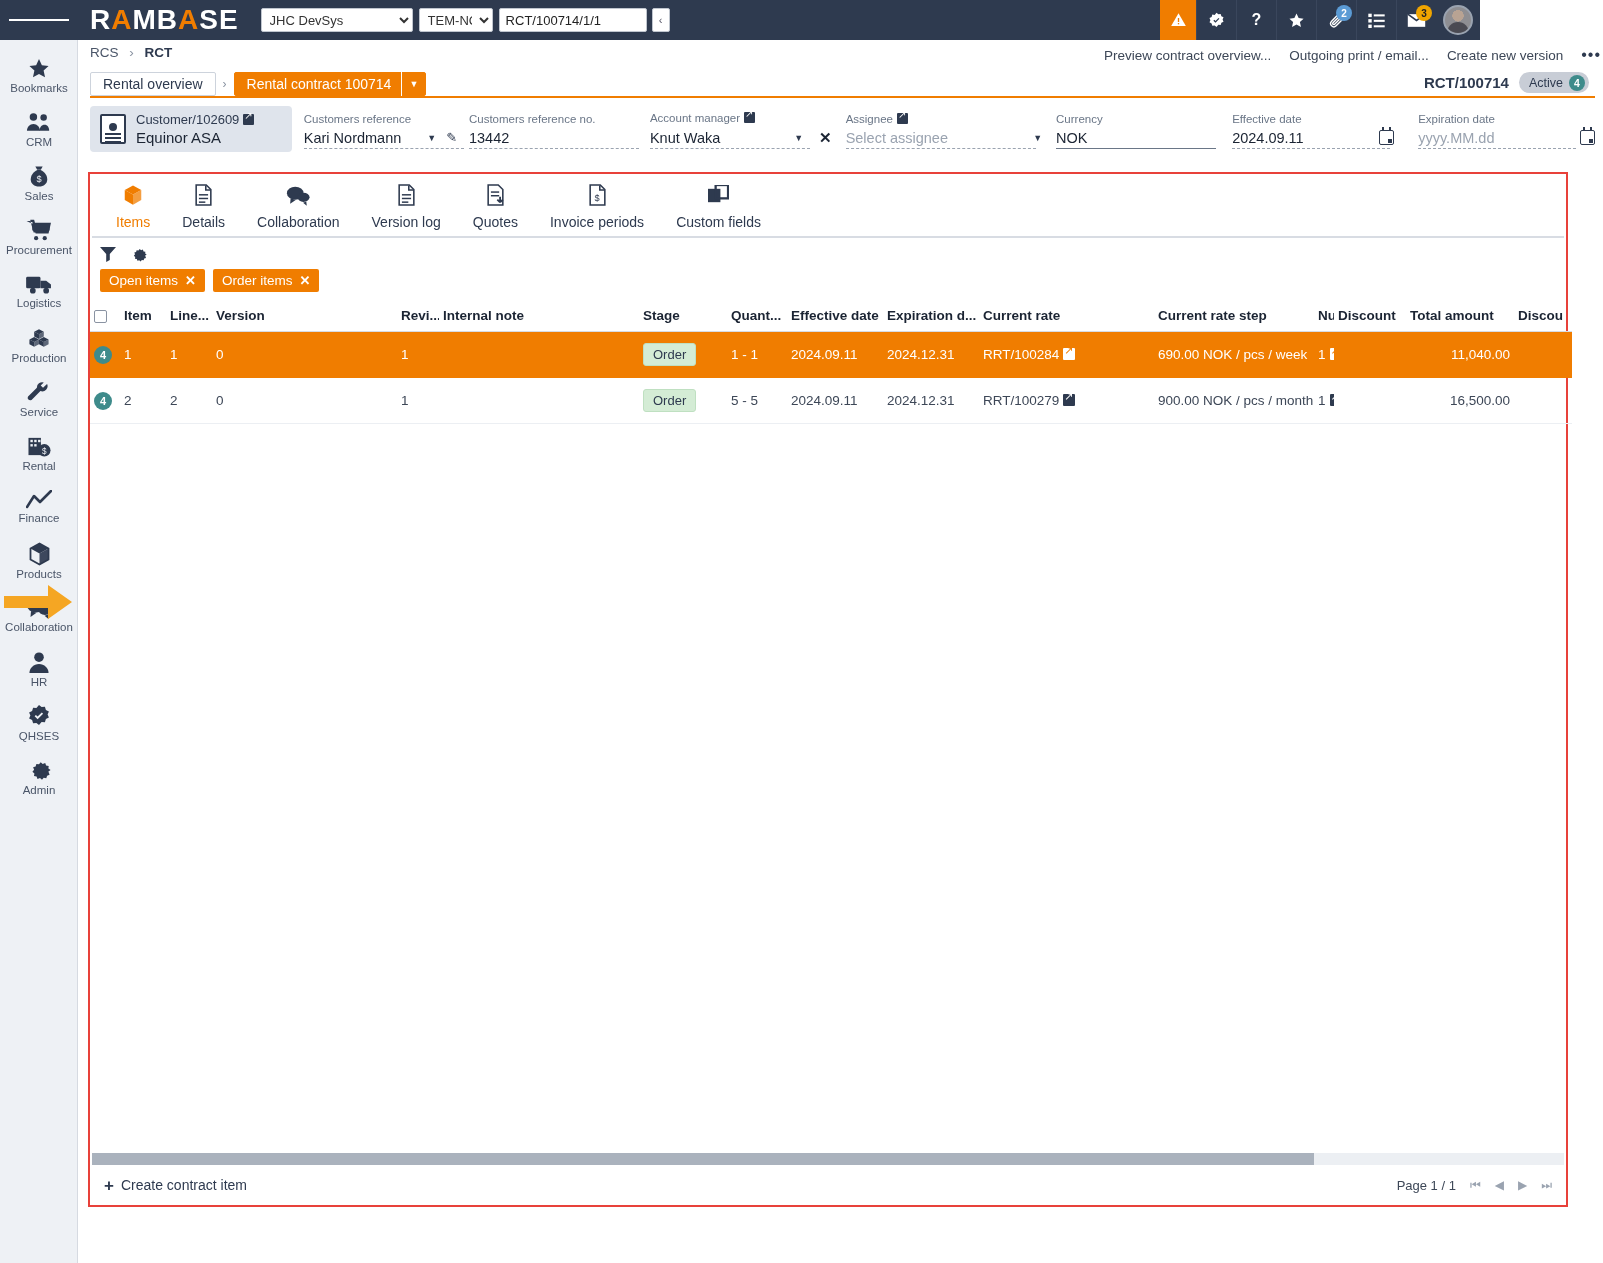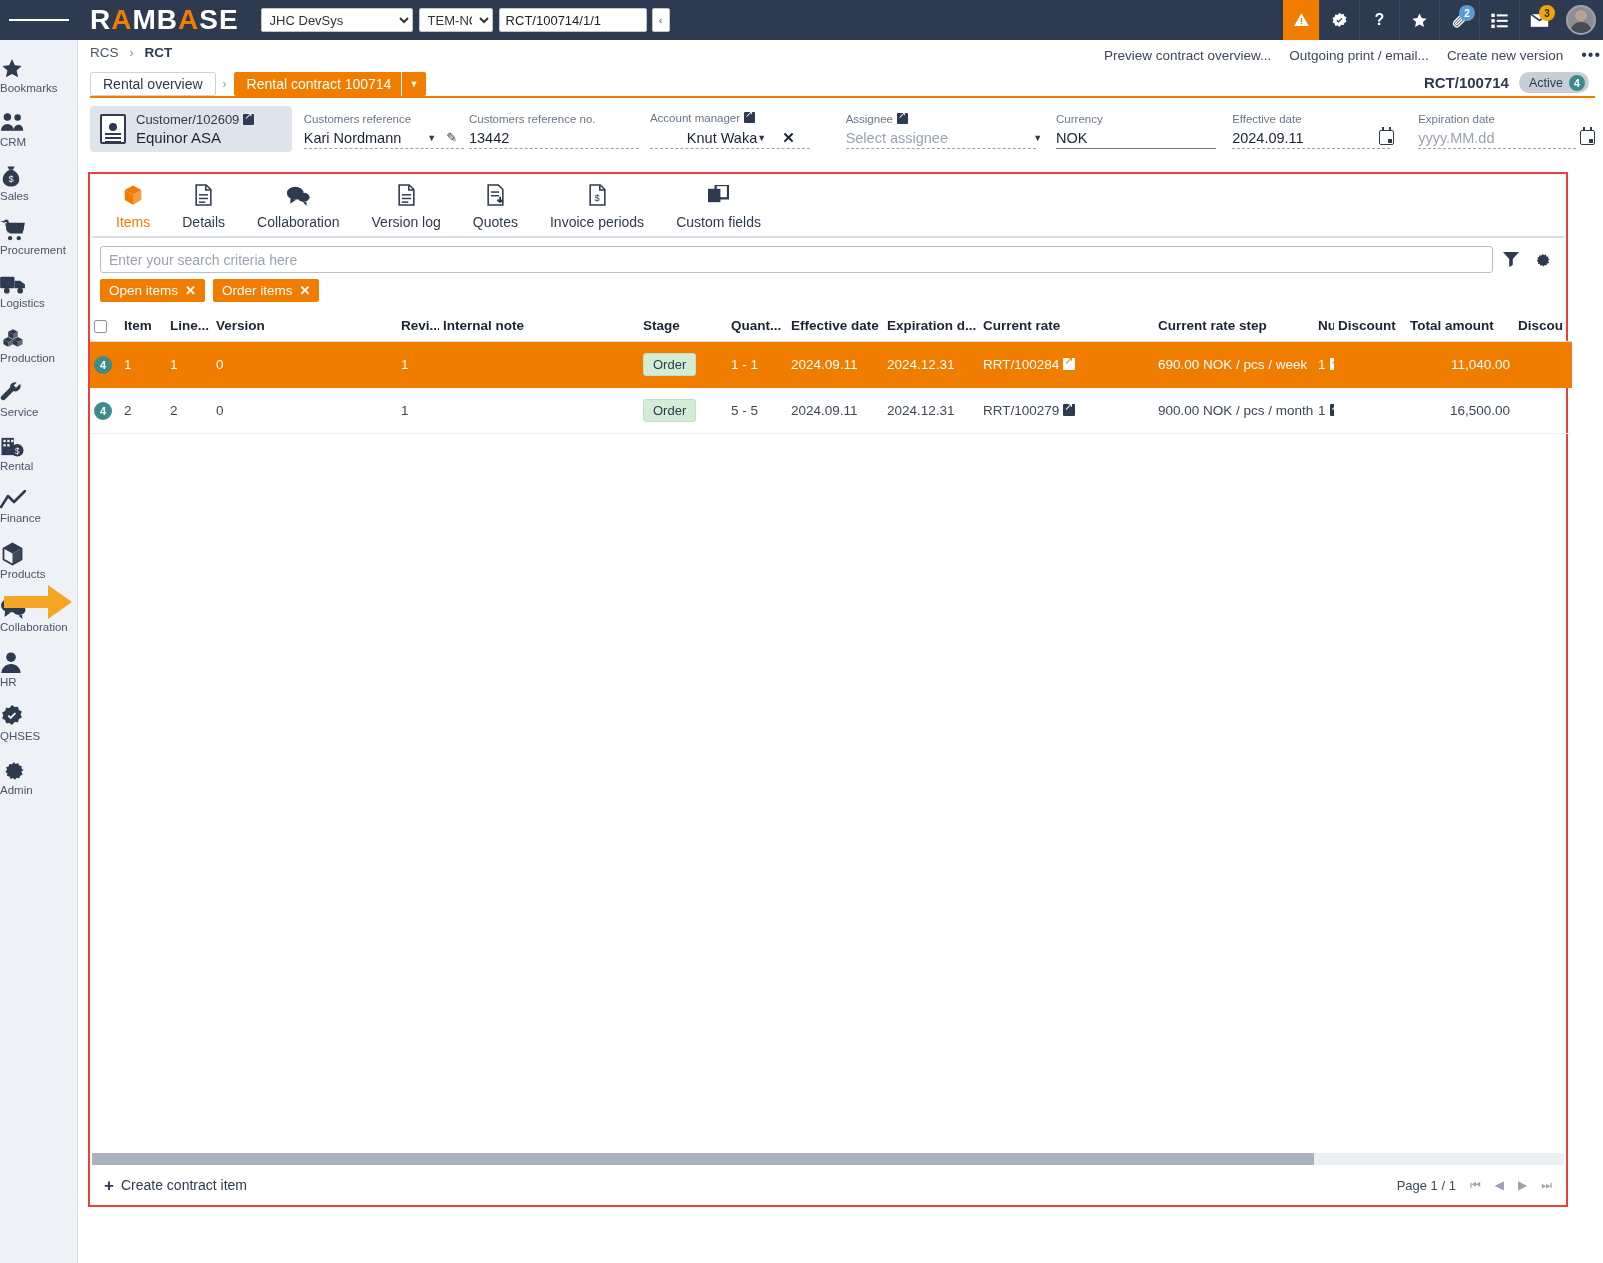--- a/index.html
+++ b/index.html
@@ -6,21 +6,21 @@
   html, body {
     width: 1603px; height: 1263px;
     font-family: "Liberation Sans", sans-serif;
     background: #ffffff;
     overflow: hidden;
   }
   body { position: relative; }
 
   
   .topbar {
-    position: absolute; top: 0; left: 0; width: 1603px; height: 40px;
+    position: absolute; top: 0; left: 0; width: 1480px; height: 40px;
     background: #2e3a4f; display: flex; align-items: center;
   }
   .hamburger {
     width: 78px; height: 40px; display: flex; align-items: center; justify-content: center;
     cursor: pointer;
   }
   .hamburger span { display:block; width: 20px; height: 2px; background:#fff; margin: 2.5px 0; }
   .brand {
     color: #fff; font-size: 28px; font-weight: bold; letter-spacing: 1px;
     margin-left: 12px; margin-right: 22px; font-family: "Liberation Sans", sans-serif;
@@ -67,21 +67,21 @@
   }
 
   
   .sidebar {
     position: absolute; top: 40px; left: 0; width: 78px; height: 1223px;
     background: #eef1f5; border-right: 1px solid #d6dae1;
     padding-top: 8px;
   }
   .side-item {
     width: 78px; height: 54px; display:flex; flex-direction: column;
-    justify-content:center; cursor: pointer; gap: 2px;
+    align-items:center; justify-content:center; cursor: pointer; gap: 2px;
   }
   .side-item .lbl { font-size: 11.5px; color: #4a5568; }
   .side-item svg { fill: #2e3a4f; display:block; }
 
   .arrow-anno {
     position: absolute; left: 2px; top: 540px; width: 72px; height: 44px;
     pointer-events: none; z-index: 40;
   }
 
   
@@ -523,21 +523,21 @@
     <span class="flabel">Customers reference no.</span>
     <span class="fvalue">13442</span>
     <span class="underline ul-dash" style="width:170px;"></span>
   </div>
 
   <div class="field" style="width:185px;margin-left:14px;">
     <span class="flabel">
       <span>Account manager</span>
       <span class="extlink"></span>
     </span>
-    <span class="fvalue" style="display:flex;align-items:center;justify-content:center;">
+    <span class="fvalue" style="display:flex;align-items:center;justify-content:space-between;">
       <span>Knut Waka</span>
       <span style="display:flex;gap:16px;align-items:center;">
         <span class="caret">▼</span>
         <span class="xmark">✕</span>
       </span>
     </span>
     <span class="underline ul-dash" style="width:160px;"></span>
   </div>
 
   <div class="field" style="width:200px;margin-left:14px;">
@@ -638,21 +638,20 @@
       <svg width="21" height="21" viewBox="0 0 22 22">
           <rect x="0" y="4" width="13" height="14"></rect>
           <rect x="8" y="0" width="13" height="14" fill="none" stroke="#2e3a4f" stroke-width="2.4"></rect>
         </svg>
       <span class="tlabel">Custom fields</span>
     </div>
   </div>
   <div class="tabs-underline"></div>
 
   <div class="searchrow">
-    <input class="search-input" placeholder="Enter your search criteria here" style="">
     <span class="srch-icons">
       <svg width="16" height="15" viewBox="0 0 16 15" style="cursor:pointer;">
         <path d="M0 0h16l-6.2 7v6L6.2 15V7z" fill="#2e3a4f"></path>
       </svg>
       <svg width="17" height="17" viewBox="0 0 24 24" style="cursor:pointer;">
         <path d="M12 8.2a3.8 3.8 0 100 7.6 3.8 3.8 0 000-7.6zm9.4 5.2l2.2-1.4-2.2-1.4.3-2.6-2.6-.4-.9-2.5-2.5.9-2-1.7-1.7 2-2.6-.4-.8 2.5-2.5.9 1 2.5-1.7 2 2 1.7-.4 2.6 2.6.4.9 2.5 2.5-.9 2 1.7 1.7-2 2.6.4.8-2.5 2.5-.9z" fill="#2e3a4f"></path>
       </svg>
     </span>
   </div>
 

